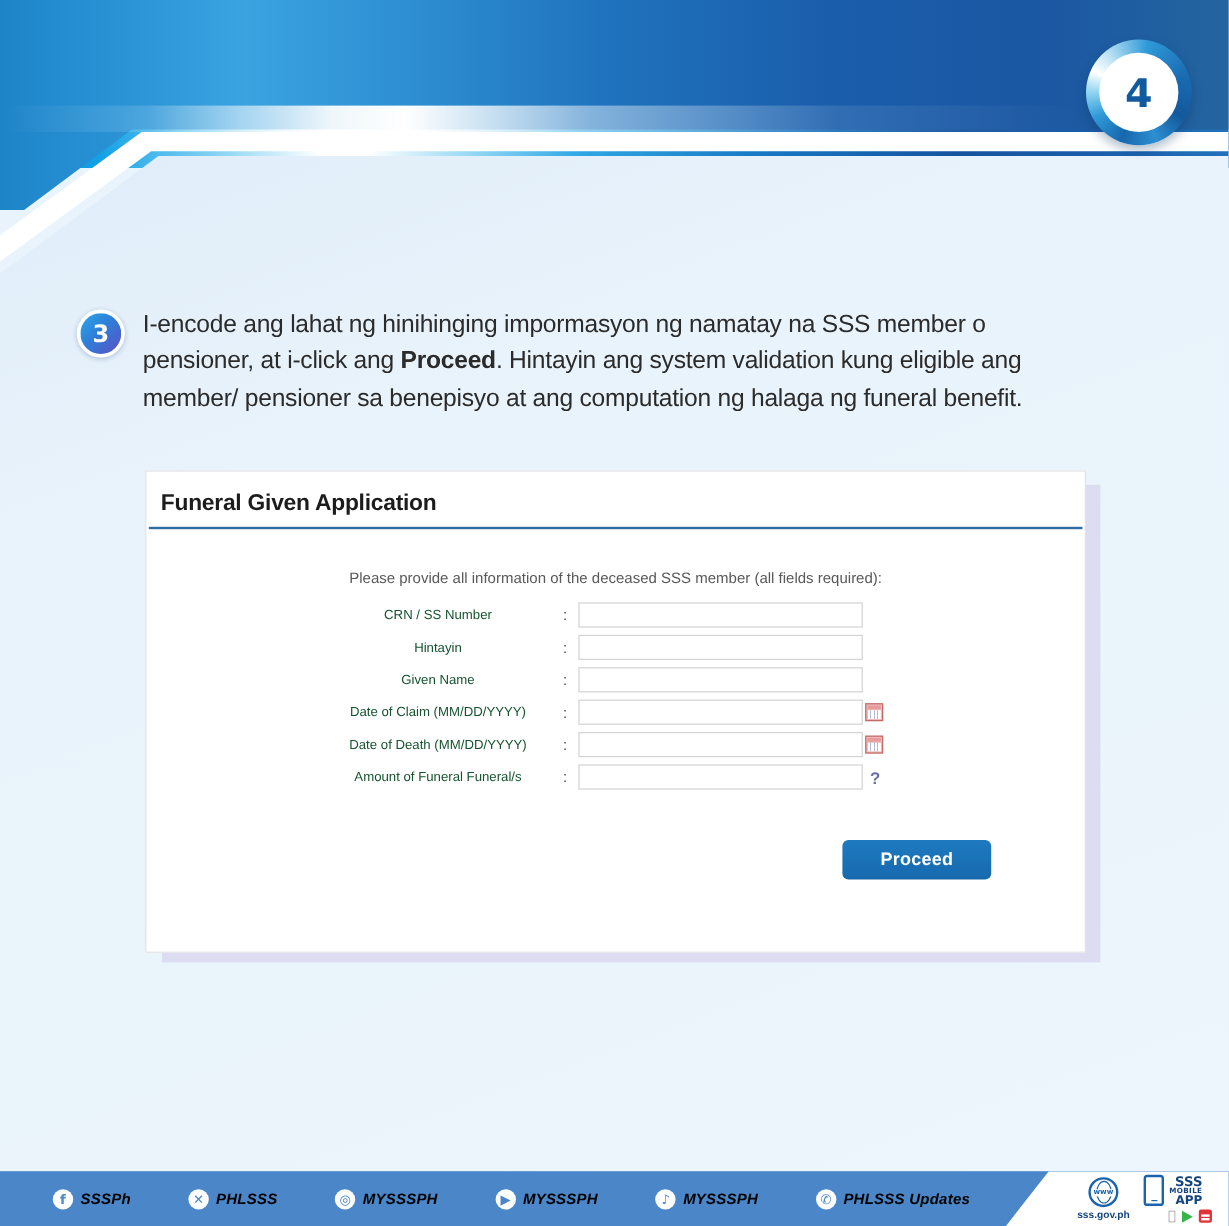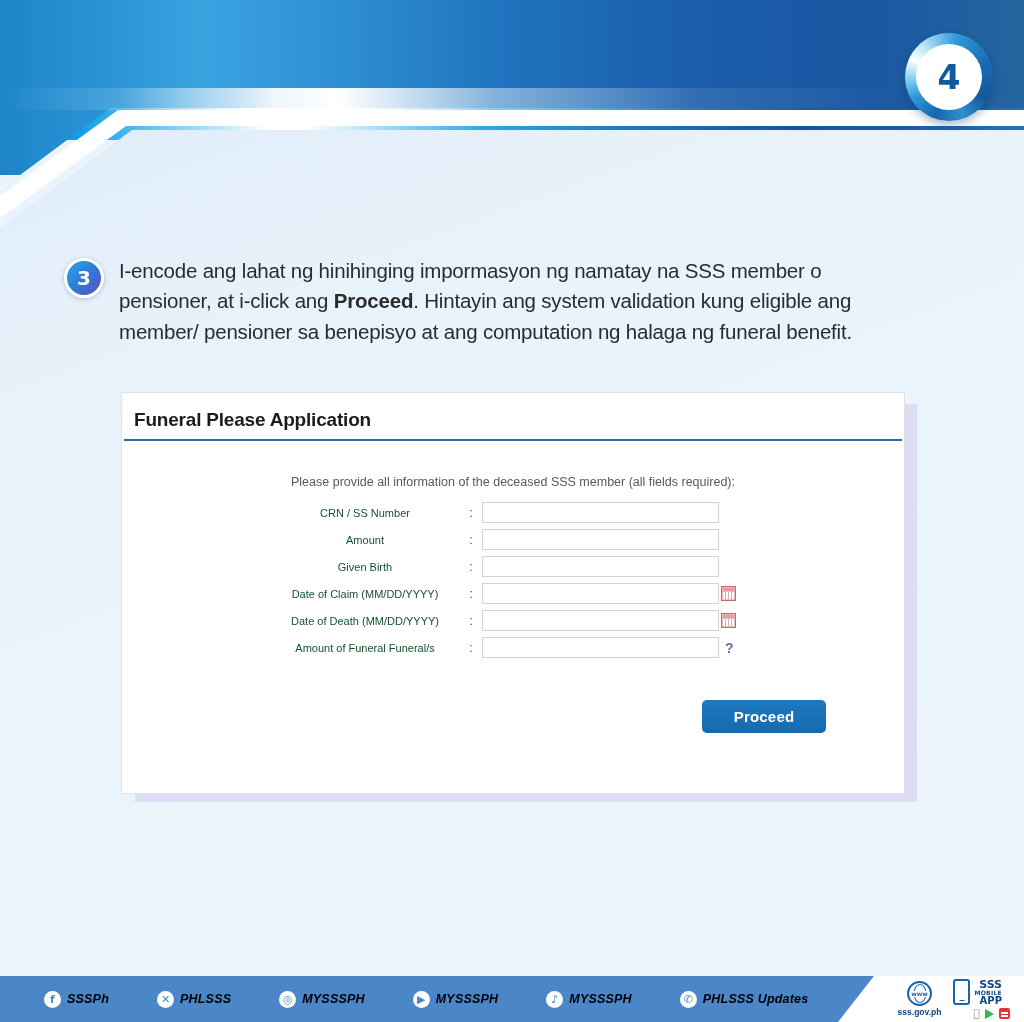--- a/index.html
+++ b/index.html
@@ -536,41 +536,41 @@
       <span>I-encode ang lahat ng hinihinging impormasyon ng namatay na SSS member o pensioner,</span>
       <span>at i-click ang </span><b>Proceed</b><span>. Hintayin ang system validation kung eligible ang member/</span>
       <span>pensioner sa benepisyo at ang computation ng halaga ng funeral benefit.</span>
     </div>
   </div>
 
   <div class="card-shadow"></div>
   <div class="card">
 
     <div class="card-header">
-      <div class="card-title">Funeral Please Application</div>
+      <div class="card-title">Funeral Given Application</div>
     </div>
     <div class="card-rule"></div>
 
     <div class="form-body">
       <div class="form-intro">Please provide all information of the deceased SSS member (all fields required):</div>
 
       <div class="field-row">
         <span class="field-label">CRN / SS Number</span>
         <span class="field-colon">:</span>
         <input class="field-input w-short" type="text" value="" style="">
       </div>
 
       <div class="field-row">
-        <span class="field-label">Amount</span>
+        <span class="field-label">Hintayin</span>
         <span class="field-colon">:</span>
         <input class="field-input w-short" type="text" value="" style="">
       </div>
 
       <div class="field-row">
-        <span class="field-label">Given Birth</span>
+        <span class="field-label">Given Name</span>
         <span class="field-colon">:</span>
         <input class="field-input w-short" type="text" value="" style="">
       </div>
 
       <div class="field-row">
         <span class="field-label">Date of Claim (MM/DD/YYYY)</span>
         <span class="field-colon">:</span>
         <input class="field-input w-long" type="text" value="" style="">
         <span class="cal-icon"></span>
       </div>

